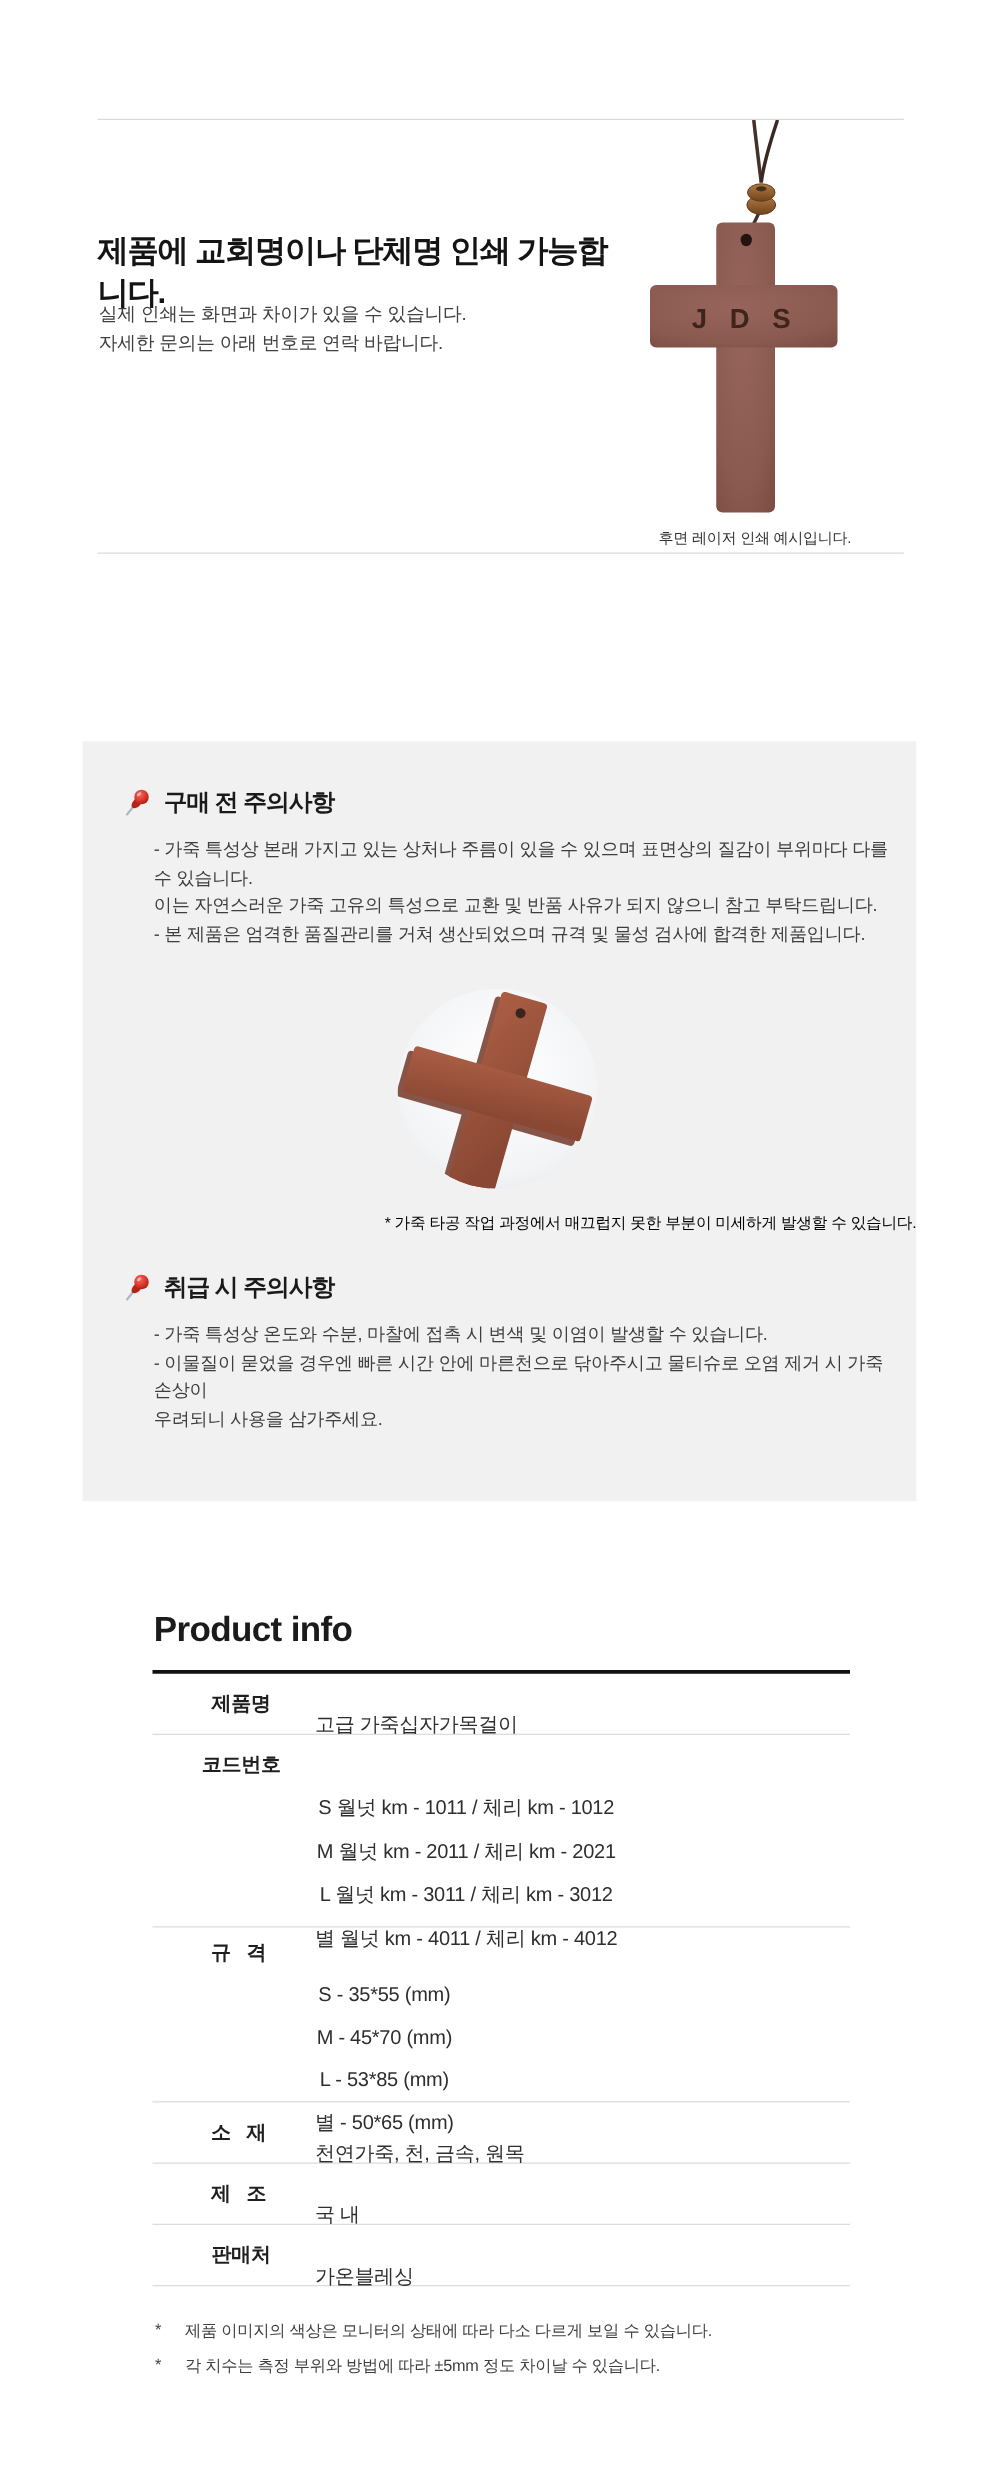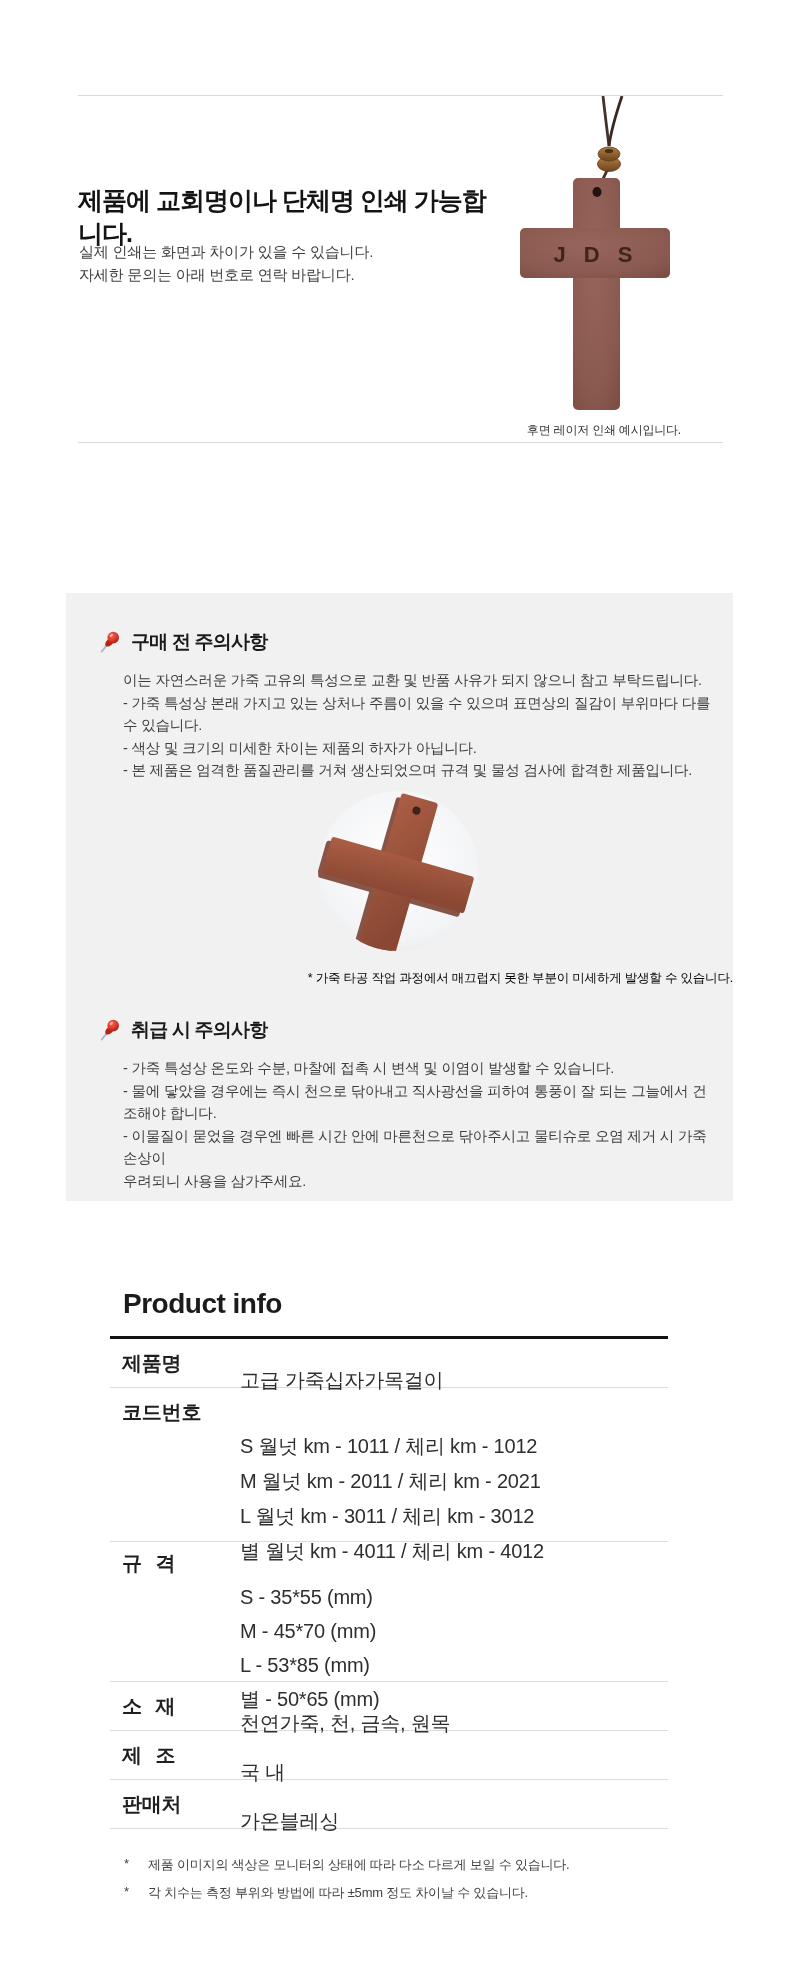--- a/index.html
+++ b/index.html
@@ -52,22 +52,22 @@
     position:absolute;left:0;top:377px;width:667px;text-align:right;
     font-size:12.5px;color:#000000;
   }
 
   
   .pi-title{
     position:absolute;left:123px;top:1288px;
     font-size:28px;font-weight:bold;color:#1b1b1b;letter-spacing:-0.5px;
   }
   .pi-table{
-    position:absolute;left:110px;top:1336px;width:558px;
-    border-top:3px solid #111;font-size:20px;
+    position:absolute;left:122px;top:1336px;width:558px;
+    border-top:3px solid #111;font-size:16px;text-align:center;
   }
   .pi-row{display:flex;border-bottom:1px solid #dcdcdc;}
   .pi-label{
     width:130px;box-sizing:border-box;padding-left:12px;
     font-weight:bold;color:#1f1f1f;flex-shrink:0;
   }
   .pi-value{color:#2e2e2e;margin-top:34px;}
   .row-single{height:48px;align-items:center;}
   .row-name{height:48px;align-items:center;}
   .row-code{padding:7px 0 0 0;height:154px;box-sizing:border-box;}
@@ -143,23 +143,22 @@
         </defs>
         <path d="M8.4 14.4 L2.6 21.6" stroke="#a9b9c6" stroke-width="1.7" stroke-linecap="round"></path>
         <ellipse cx="10.6" cy="12.2" rx="5.4" ry="3.1" transform="rotate(-45 10.6 12.2)" fill="#b52516"></ellipse>
         <circle cx="14.2" cy="7.6" r="5.8" fill="url(#pinhead)"></circle>
         <ellipse cx="12.3" cy="5.4" rx="2" ry="1.2" transform="rotate(-35 12.3 5.4)" fill="#ffada4"></ellipse>
       </svg>
       <span class="notice-title">구매 전 주의사항</span>
     </div>
 
     <div class="notice-lines b1">
+      <div>- 가죽 특성상 본래 가지고 있는 상처나 주름이 있을 수 있으며 표면상의 질감이 부위마다 다를 수 있습니다.</div>
       <div>이는 자연스러운 가죽 고유의 특성으로 교환 및 반품 사유가 되지 않으니 참고 부탁드립니다.</div>
-      <div>- 가죽 특성상 본래 가지고 있는 상처나 주름이 있을 수 있으며 표면상의 질감이 부위마다 다를 수 있습니다.</div>
-      <div>- 색상 및 크기의 미세한 차이는 제품의 하자가 아닙니다.</div>
       <div>- 본 제품은 엄격한 품질관리를 거쳐 생산되었으며 규격 및 물성 검사에 합격한 제품입니다.</div>
     </div>
 
     <svg class="photo-circle" width="160" height="160" viewBox="0 0 160 160">
       <defs>
         <radialGradient id="photoBg" cx="50%" cy="42%" r="72%">
           <stop offset="0%" stop-color="#ffffff"></stop>
           <stop offset="70%" stop-color="#f3f4f6"></stop>
           <stop offset="100%" stop-color="#e3e5e8"></stop>
         </radialGradient>
@@ -192,21 +191,20 @@
         <path d="M8.4 14.4 L2.6 21.6" stroke="#a9b9c6" stroke-width="1.7" stroke-linecap="round"></path>
         <ellipse cx="10.6" cy="12.2" rx="5.4" ry="3.1" transform="rotate(-45 10.6 12.2)" fill="#b52516"></ellipse>
         <circle cx="14.2" cy="7.6" r="5.8" fill="url(#pinhead)"></circle>
         <ellipse cx="12.3" cy="5.4" rx="2" ry="1.2" transform="rotate(-35 12.3 5.4)" fill="#ffada4"></ellipse>
       </svg>
       <span class="notice-title">취급 시 주의사항</span>
     </div>
 
     <div class="notice-lines b2">
       <div>- 가죽 특성상 온도와 수분, 마찰에 접촉 시 변색 및 이염이 발생할 수 있습니다.</div>
-      <div>- 물에 닿았을 경우에는 즉시 천으로 닦아내고 직사광선을 피하여 통풍이 잘 되는 그늘에서 건조해야 합니다.</div>
       <div>- 이물질이 묻었을 경우엔 빠른 시간 안에 마른천으로 닦아주시고 물티슈로 오염 제거 시 가죽 손상이</div>
       <div>우려되니 사용을 삼가주세요.</div>
     </div>
   </div>
 
   <div class="pi-title">Product info</div>
 
   <div class="pi-table">
 
     <div class="pi-row row-name">

